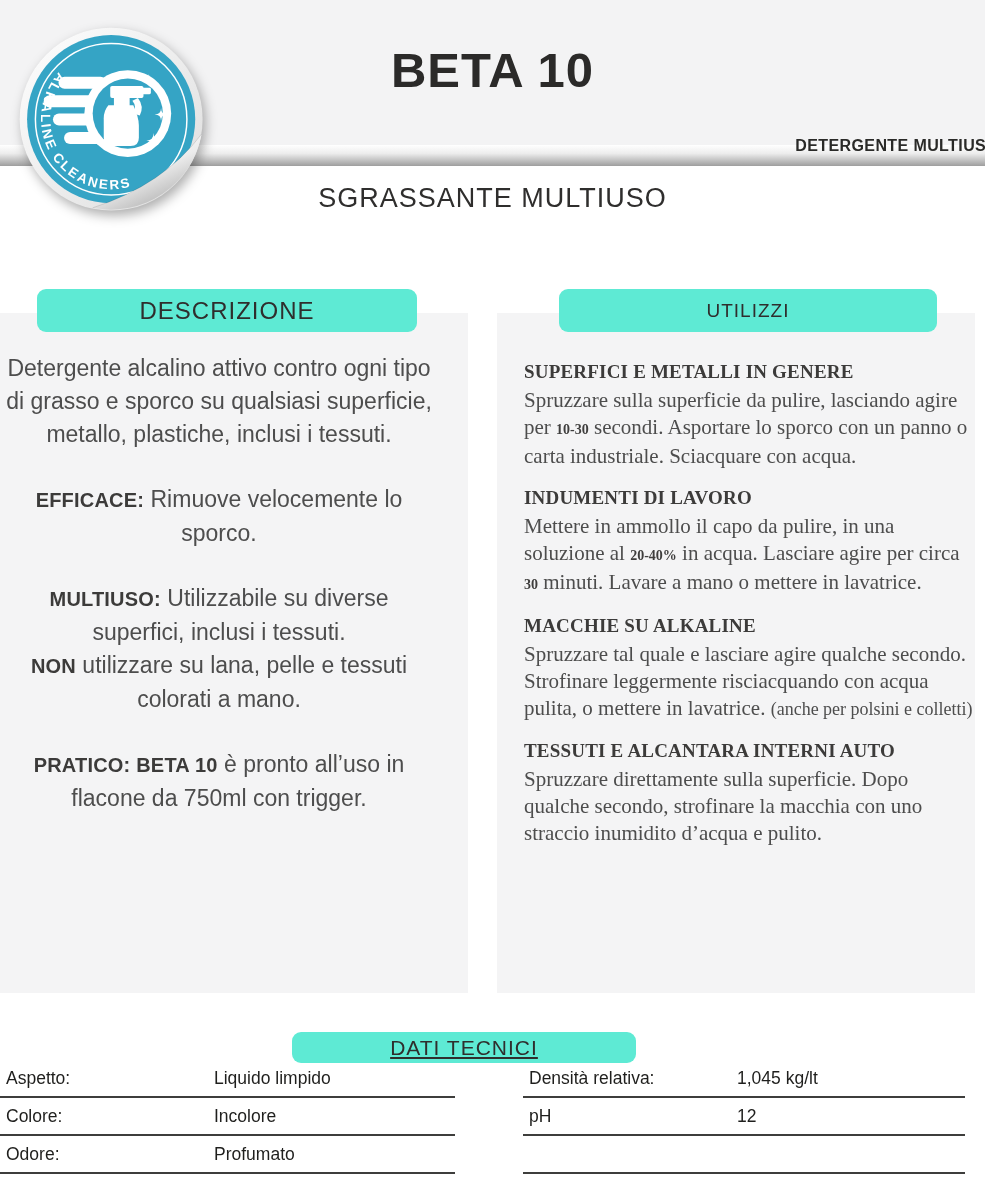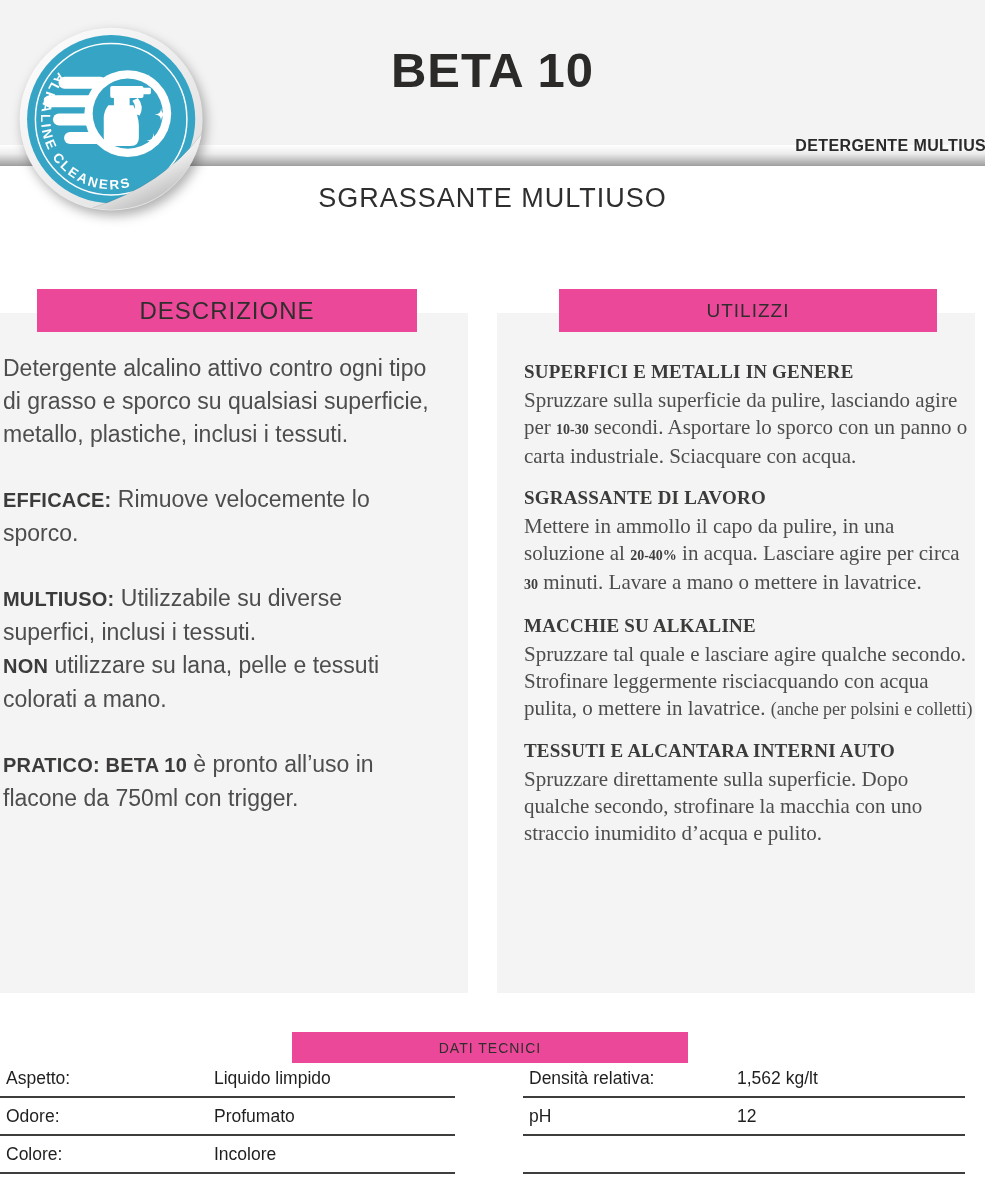--- a/index.html
+++ b/index.html
@@ -25,30 +25,30 @@
     font-size:27px; font-weight:400; color:#2f2e2d; letter-spacing:1px;
   }
   .logo { position:absolute; left:16px; top:24px; width:194px; height:194px;
           filter:drop-shadow(3px 5px 6px rgba(0,0,0,0.32)); }
 
   .col-bg { position:absolute; top:313px; height:680px; background:#f4f4f5; }
   .col-bg.left  { left:0;     width:468px; }
   .col-bg.right { left:497px; width:478px; }
 
   .bar {
-    position:absolute; background:#ec4899; color:#2f2e2d;
-    display:flex; align-items:center; justify-content:center; letter-spacing:1px;
+    position:absolute; background:#5eead4; color:#2f2e2d;
+    display:flex; align-items:center; justify-content:center; letter-spacing:1px;border-radius:9px;
   }
   #bar-desc { left:37px;  top:289px;  width:380px; height:43px; font-size:24px; }
   #bar-uses { left:559px; top:289px;  width:378px; height:43px; font-size:19px; }
-  #bar-tech { left:292px; top:1032px; width:396px; height:31px; font-size:14px; }
+  #bar-tech { left:292px; top:1032px; width:344px; height:31px; font-size:21px;text-decoration:underline; }
 
   .desc-body { position:absolute; left:3px; top:352px; width:432px;
                font-size:23px; line-height:33px; color:#4d4d4d; }
-  .desc-body p { margin:0 0 32px 0; }
+  .desc-body p { margin:0 0 32px 0;text-align:center; }
 
   .uses-body { position:absolute; left:524px; top:360px; width:452px; }
   .use-section { margin:0 0 16px 0;font-family:Liberation Serif, serif; }
   .use-heading { margin:0 0 3px 0; font-size:19px; line-height:24px; font-weight:700;
                  color:#3c3b3a; letter-spacing:0.2px; }
   .use-text { margin:0; font-size:21px; line-height:27px; color:#4d4d4d; }
 
   span.label { font-weight:700; font-size:20px; color:#3c3b3a; letter-spacing:0.2px; }
   span.bold  { font-weight:700; font-size:14px; color:#3f3e3d; }
   span.small { font-size:18px; }
@@ -130,52 +130,52 @@
       <p><span class="label">EFFICACE:</span><span> Rimuove velocemente lo sporco.</span></p>
       <p><span class="label">MULTIUSO:</span><span> Utilizzabile su diverse superfici, inclusi i tessuti.</span><br><span class="label">NON</span><span> utilizzare su lana, pelle e tessuti colorati a mano.</span></p>
       <p><span class="label">PRATICO: BETA 10</span><span> è pronto all’uso in flacone da 750ml con trigger.</span></p>
     </div>
   <div class="uses-body" id="uses-body">
       <div class="use-section">
         <h3 class="use-heading">SUPERFICI E METALLI IN GENERE</h3>
         <p class="use-text"><span>Spruzzare sulla superficie da pulire, lasciando agire per </span><span class="bold">10-30</span><span> secondi. Asportare lo sporco con un panno o carta industriale. Sciacquare con acqua.</span></p>
       </div>
       <div class="use-section">
-        <h3 class="use-heading">SGRASSANTE DI LAVORO</h3>
+        <h3 class="use-heading">INDUMENTI DI LAVORO</h3>
         <p class="use-text"><span>Mettere in ammollo il capo da pulire, in una soluzione al </span><span class="bold">20-40%</span><span> in acqua. Lasciare agire per circa </span><span class="bold">30</span><span> minuti. Lavare a mano o mettere in lavatrice.</span></p>
       </div>
       <div class="use-section">
         <h3 class="use-heading">MACCHIE SU ALKALINE</h3>
         <p class="use-text"><span>Spruzzare tal quale e lasciare agire qualche secondo. Strofinare leggermente risciacquando con acqua pulita, o mettere in lavatrice. </span><span class="small">(anche per polsini e colletti)</span></p>
       </div>
       <div class="use-section">
         <h3 class="use-heading">TESSUTI E ALCANTARA INTERNI AUTO</h3>
         <p class="use-text"><span>Spruzzare direttamente sulla superficie. Dopo qualche secondo, strofinare la macchia con uno straccio inumidito d’acqua e pulito.</span></p>
       </div>
     </div>
 
   <div class="bar" id="bar-tech">DATI TECNICI</div>
   <div class="dtable" id="table-left">
       <div class="trow">
         <span class="tlabel">Aspetto:</span>
         <span class="tvalue">Liquido limpido</span>
       </div>
       <div class="trow">
+        <span class="tlabel">Colore:</span>
+        <span class="tvalue">Incolore</span>
+      </div>
+      <div class="trow">
         <span class="tlabel">Odore:</span>
         <span class="tvalue">Profumato</span>
-      </div>
-      <div class="trow">
-        <span class="tlabel">Colore:</span>
-        <span class="tvalue">Incolore</span>
       </div>
     </div>
   <div class="dtable" id="table-right">
       <div class="trow">
         <span class="tlabel">Densità relativa:</span>
-        <span class="tvalue">1,562 kg/lt</span>
+        <span class="tvalue">1,045 kg/lt</span>
       </div>
       <div class="trow">
         <span class="tlabel">pH</span>
         <span class="tvalue">12</span>
       </div>
       <div class="trow">
         <span class="tlabel"></span>
         <span class="tvalue"></span>
       </div>
     </div>

